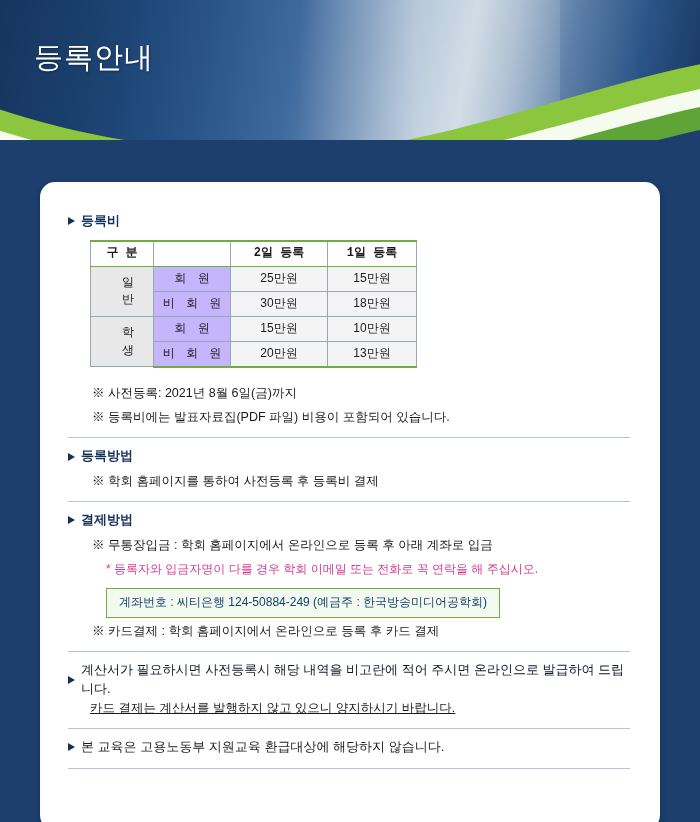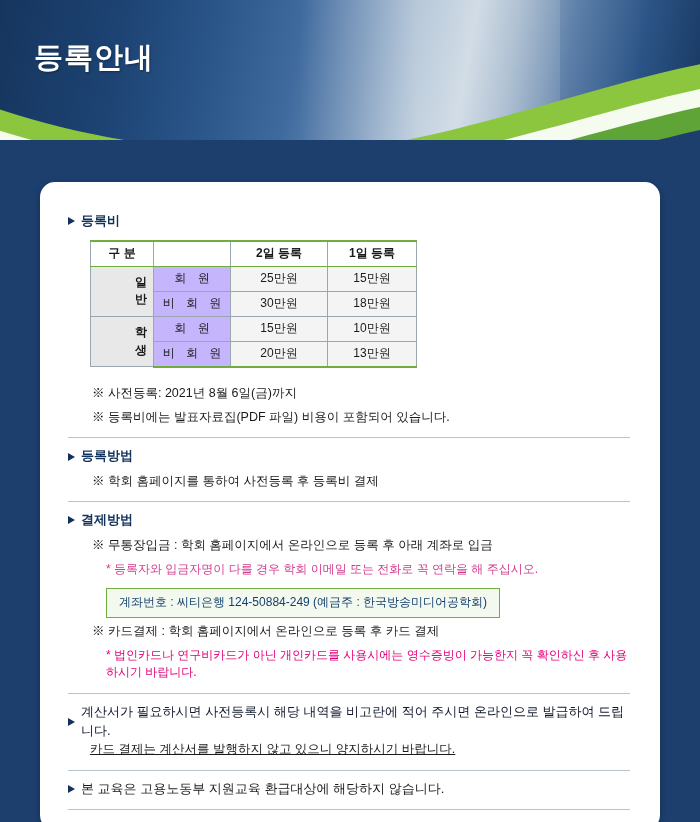--- a/index.html
+++ b/index.html
@@ -36,21 +36,21 @@
     top: 55px;
     width: 800px;
     height: 150px;
   }
   .header .title {
     position: absolute;
     left: 34px;
     top: 38px;
     color: #ffffff;
     font-size: 29px;
-    font-weight: bold;
+    font-weight: normal;
     letter-spacing: 1px;
     text-shadow: 1px 1px 2px rgba(0,0,0,0.35);
   }
 
   
   .card {
     position: absolute;
     left: 40px;
     top: 182px;
     width: 620px;
@@ -98,31 +98,31 @@
     border: 1px solid #9aa6b2;
     text-align: center;
     padding: 3px 0;
     height: 18px;
   }
   table.fee thead th {
     background: #ffffff;
     border-top: 2px solid #6fae3e;
     border-bottom: 1px solid #6fae3e;
     font-weight: bold;
+    font-family: Liberation Mono, monospace;
   }
   table.fee .c1 { width: 62px; }
   table.fee .c2 { width: 76px; }
   table.fee .c3 { width: 96px; }
   table.fee .c4 { width: 88px; }
   table.fee td.grp {
     background: #e8e8e8;
-    font-weight: bold;
+    font-weight: normal;
     letter-spacing: 6px;
     padding-left: 18px;
-    text-align: right;
   }
   table.fee td.lbl {
     background: #c4b5fd;
     letter-spacing: 4px;
     padding-left: 4px;
   }
   table.fee td.val { background: #f4f4f4; }
   table.fee tbody tr.last td { border-bottom: 2px solid #6fae3e; }
 
   
@@ -232,21 +232,20 @@
 
     <div class="sec-block">
       <div class="sec-head">
         <span class="tri"></span>
         <span>결제방법</span>
       </div>
       <div class="note">※ 무통장입금 : 학회 홈페이지에서 온라인으로 등록 후 아래 계좌로 입금</div>
       <div class="subnote">* 등록자와 입금자명이 다를 경우 학회 이메일 또는 전화로 꼭 연락을 해 주십시오.</div>
       <div class="account-box">계좌번호 : 씨티은행 124-50884-249 (예금주 : 한국방송미디어공학회)</div>
       <div class="note" style="margin-top:4px;">※ 카드결제 : 학회 홈페이지에서 온라인으로 등록 후 카드 결제</div>
-      <div class="subnote red">* 법인카드나 연구비카드가 아닌 개인카드를 사용시에는 영수증빙이 가능한지 꼭 확인하신 후 사용하시기 바랍니다.</div>
     </div>
 
     <div class="divider"></div>
 
     <div class="sec-block">
       <div class="sec-head">
         <span class="tri"></span>
         <span style="font-weight:normal;color:#0f172a;">계산서가 필요하시면 사전등록시 해당 내역을 비고란에 적어 주시면 온라인으로 발급하여 드립니다.</span>
       </div>
       <div class="para underline">카드 결제는 계산서를 발행하지 않고 있으니 양지하시기 바랍니다.</div>

